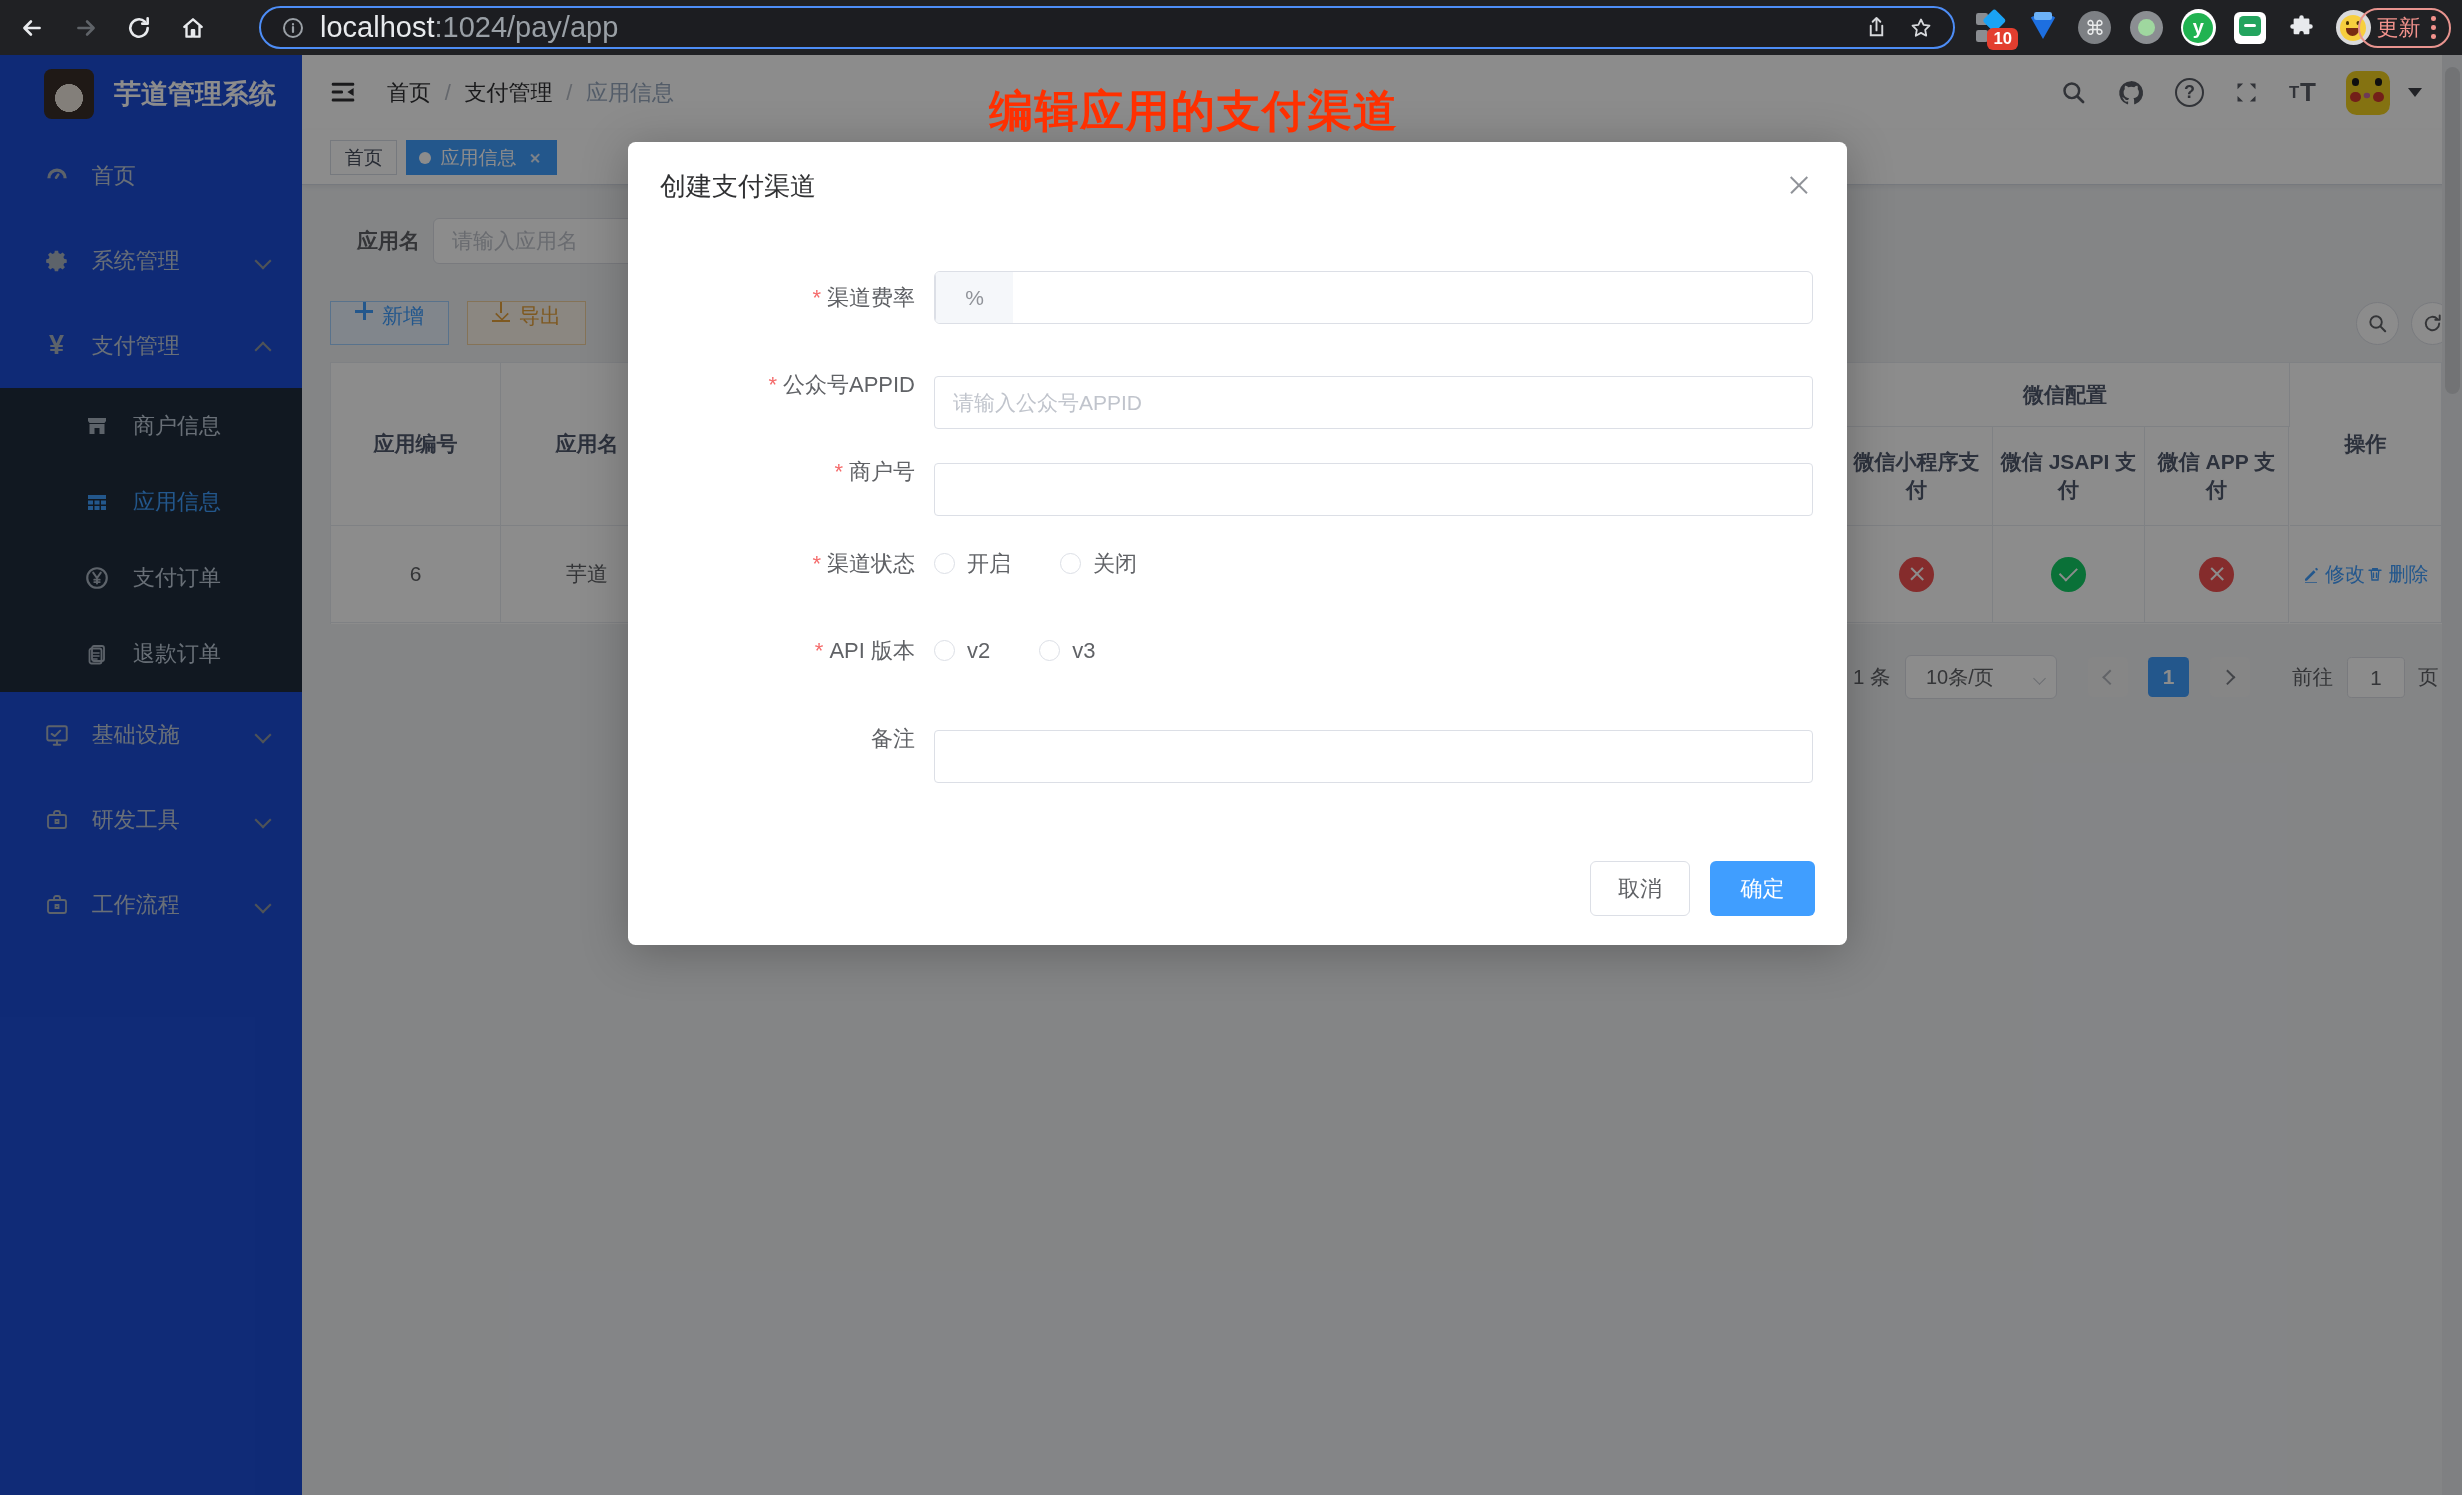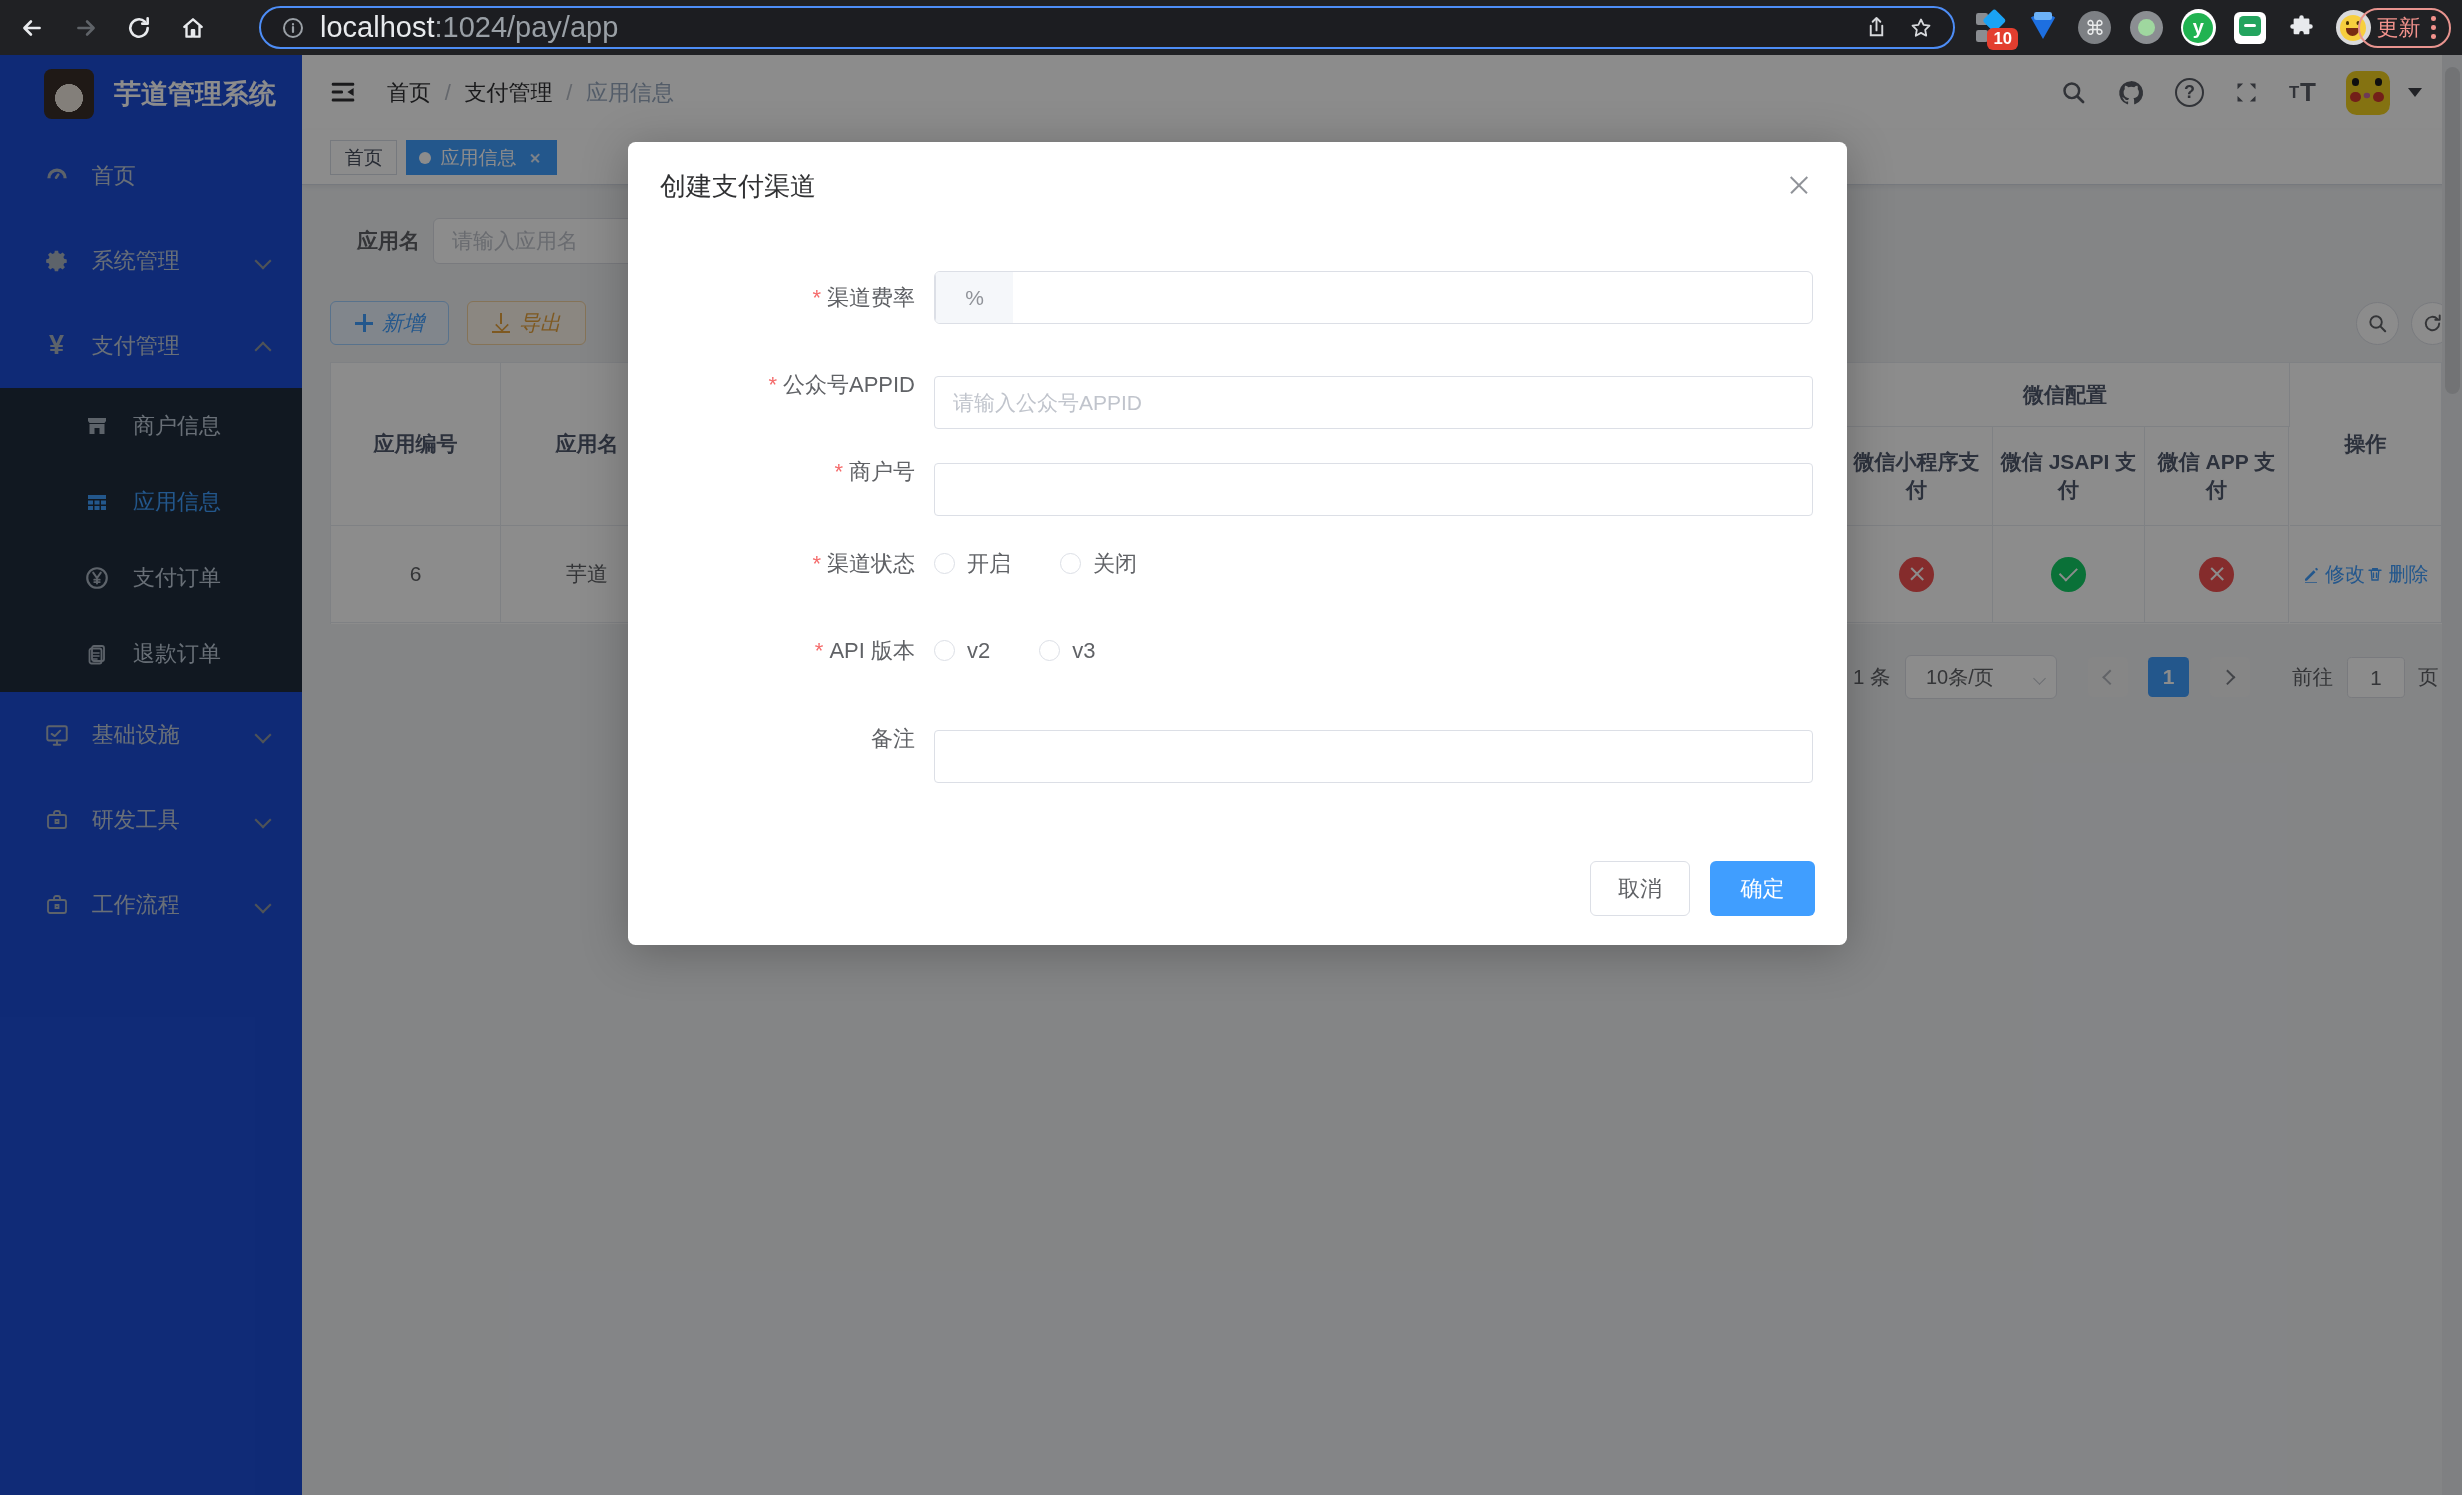--- a/index.html
+++ b/index.html
@@ -86,21 +86,21 @@
   .tab.active { background:#409eff; border-color:#409eff; color:#fff; padding:0 12px; }
   .tab .dot { width:12px; height:12px; border-radius:50%; background:#fff; margin-right:9px; }
   .tab .x { position:relative; width:16.7px; height:16.7px; margin-left:10.6px; border-radius:50%; }
   .tab .x::before, .tab .x::after { content:""; position:absolute; left:50%; top:50%; width:10.6px; height:1.5px; background:#e3edf9; transform:translate(-50%,-50%) rotate(45deg); }
   .tab .x::after { transform:translate(-50%,-50%) rotate(-45deg); }
 
   
   .search-label { position:absolute; left:357px; top:163px; height:46px; line-height:46px; font-weight:bold; color:#606266; }
   .search-input { position:absolute; left:433px; top:163px; width:426px; height:46px; border:1.5px solid #dcdfe6; border-radius:6px; background:#fff; padding:0 18px; font-size:21px; color:#606266; outline:none; }
   .search-input::placeholder { color:#c0c4cc; }
-  .btn { display:flex; align-items:center; justify-content:center; gap:9px; border-radius:6px; font-size:21px; cursor:pointer;font-style:italic; }
+  .btn { display:flex; justify-content:center; gap:9px; border-radius:0; font-size:21px; cursor:pointer; }
   .btn-add { position:absolute; left:330px; top:246px; width:119px; height:44px; background:#ecf5ff; border:1.5px solid #a0cfff; color:#409eff; }
   .btn-export { position:absolute; left:467px; top:246px; width:119px; height:44px; background:#fdf6ec; border:1.5px solid #f3d19e; color:#e6a23c; }
   .plus { position:relative; width:18px; height:18px; }
   .plus::before { content:""; position:absolute; left:0; top:8.4px; width:18px; height:2.3px; background:currentColor; }
   .plus::after { content:""; position:absolute; left:8.4px; top:0; width:2.3px; height:18px; background:currentColor; }
   .dl { position:relative; width:18px; height:20px; }
   .dl::before { content:""; position:absolute; left:7.6px; top:0; width:2.3px; height:10.6px; background:currentColor; }
   .dl::after { content:""; position:absolute; left:3.8px; top:6px; width:10px; height:10px; border-right:2.3px solid currentColor; border-bottom:2.3px solid currentColor; transform:rotate(45deg) scale(.8); }
   .dl i { position:absolute; left:0; bottom:0; width:18px; height:2.3px; background:currentColor; }
   .tool-circle { position:absolute; width:43px; height:43px; border:1.5px solid #dcdfe6; border-radius:50%; background:#fff; display:flex; align-items:center; justify-content:center; color:#606266; }
@@ -499,20 +499,21 @@
   <div class="pg-goto">前往</div>
   <input class="pg-input" value="1" style="">
   <div class="pg-unit">页</div>
 
   <div class="scrollstrip">
       <div class="scrollthumb"></div>
     </div>
 
   <div class="overlay"></div>
 
+  <div class="annotation">编辑应用的支付渠道</div>
 
   <div class="modal">
     <div class="m-title">创建支付渠道</div>
     <div class="m-close"></div>
 
     <div class="f-label" style="top:129px;"><span class="req">*</span><span>渠道费率</span></div>
     <div class="f-group" style="top:129px;">
       <div class="f-suffix">%</div>
     </div>
 

